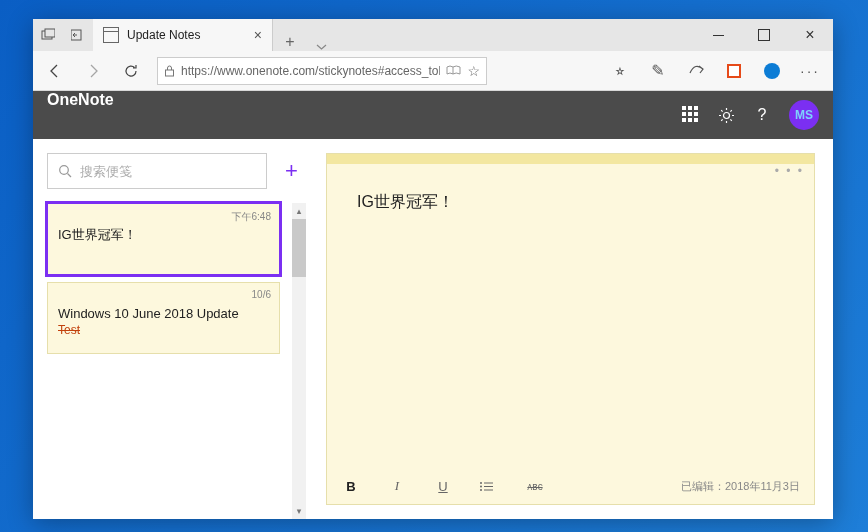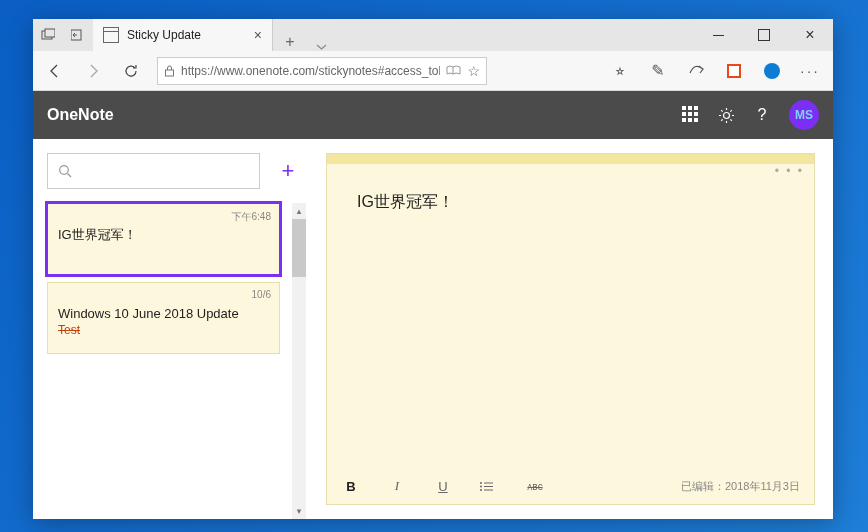--- a/index.html
+++ b/index.html
@@ -34,21 +34,21 @@
 .star-icon { font-size:14px; color:#666; }
 .right-icons { display:flex; align-items:center; gap:0; margin-left:auto; }
 .right-icons .nav-btn{ width:38px; }
 .fav-star{font-size:14px;color:#555;}
 .pen-ic{font-size:16px;}
 .office-ic{ width:14px;height:14px; background:#e64a19; display:inline-block; position:relative;}
 .office-ic::before{content:"";position:absolute;left:2px;top:2px;right:2px;bottom:2px;background:#fff;}
 .uc-ic{width:16px;height:16px;border-radius:50%;background:#0c7cd5;display:inline-block;}
 .more-ic{font-size:14px;letter-spacing:2px;color:#555;}
 
-.appheader { height:48px; background:#4b4b4b; display:flex; align-items:center; padding:0 14px; color:#fff; }
+.appheader { height:48px; background:#4b4b4b; display:flex; padding:0 14px; color:#fff; }
 .app-title { font-size:16px; font-weight:600; }
 .head-right { margin-left:auto; display:flex; align-items:center; gap:18px; }
 .apps-ic, .gear-ic, .help-ic { width:18px; height:18px; display:flex; align-items:center; justify-content:center; font-size:16px; color:#fff; }
 .apps-ic { display:grid; grid-template-columns:repeat(3,4px); grid-template-rows:repeat(3,4px); gap:2px; }
 .apps-ic span{background:#fff;width:4px;height:4px;}
 .avatar { width:30px;height:30px;border-radius:50%;background:#7b2ff2;display:flex;align-items:center;justify-content:center;font-size:12px;font-weight:600;color:#7dd3fc; }
 
 .content { flex:1; display:flex; background:#fff; }
 .sidebar { width:285px; padding:14px 12px 0 14px; display:flex; flex-direction:column; }
 .search-row { display:flex; align-items:center; gap:10px; }
@@ -99,21 +99,21 @@
       <div class="tl-btn">
           <svg width="14" height="12" viewBox="0 0 14 12">
             <rect x="0" y="1" width="10" height="10" fill="none" stroke="#555"></rect>
             <path d="M6 6 L2 6 M4 4 L2 6 L4 8" fill="none" stroke="#555"></path>
           </svg>
         </div>
     </div>
     <div class="tabs-row">
       <div class="tab active">
         <span class="tab-icon"></span>
-        <span class="tab-title">Sticky Update</span>
+        <span class="tab-title">Update Notes</span>
         <span class="tab-close">×</span>
       </div>
       <div class="newtab">+</div>
       <div class="tabarrow">
           <svg width="11" height="7" viewBox="0 0 11 7">
             <path d="M1 1 L5.5 5 L10 1" fill="none" stroke="#888" stroke-width="1.2"></path>
           </svg>
         </div>
     </div>
     <div class="win-controls">
@@ -204,20 +204,21 @@
   </div>
 
   <div class="content">
     <div class="sidebar">
       <div class="search-row">
         <div class="search-box">
           <svg width="14" height="14" viewBox="0 0 14 14">
               <circle cx="6" cy="6" r="4.3" fill="none" stroke="#999" stroke-width="1.2"></circle>
               <line x1="9.5" y1="9.5" x2="13" y2="13" stroke="#999" stroke-width="1.2"></line>
             </svg>
+          <input type="text" placeholder="搜索便笺" style="">
         </div>
         <div class="add-btn">+</div>
       </div>
       <div class="notes-scroll">
         <div class="notes-list">
           <div class="note-card selected">
             <div class="note-time">下午6:48</div>
             <div class="note-title">IG世界冠军！</div>
           </div>
           <div class="note-card">

